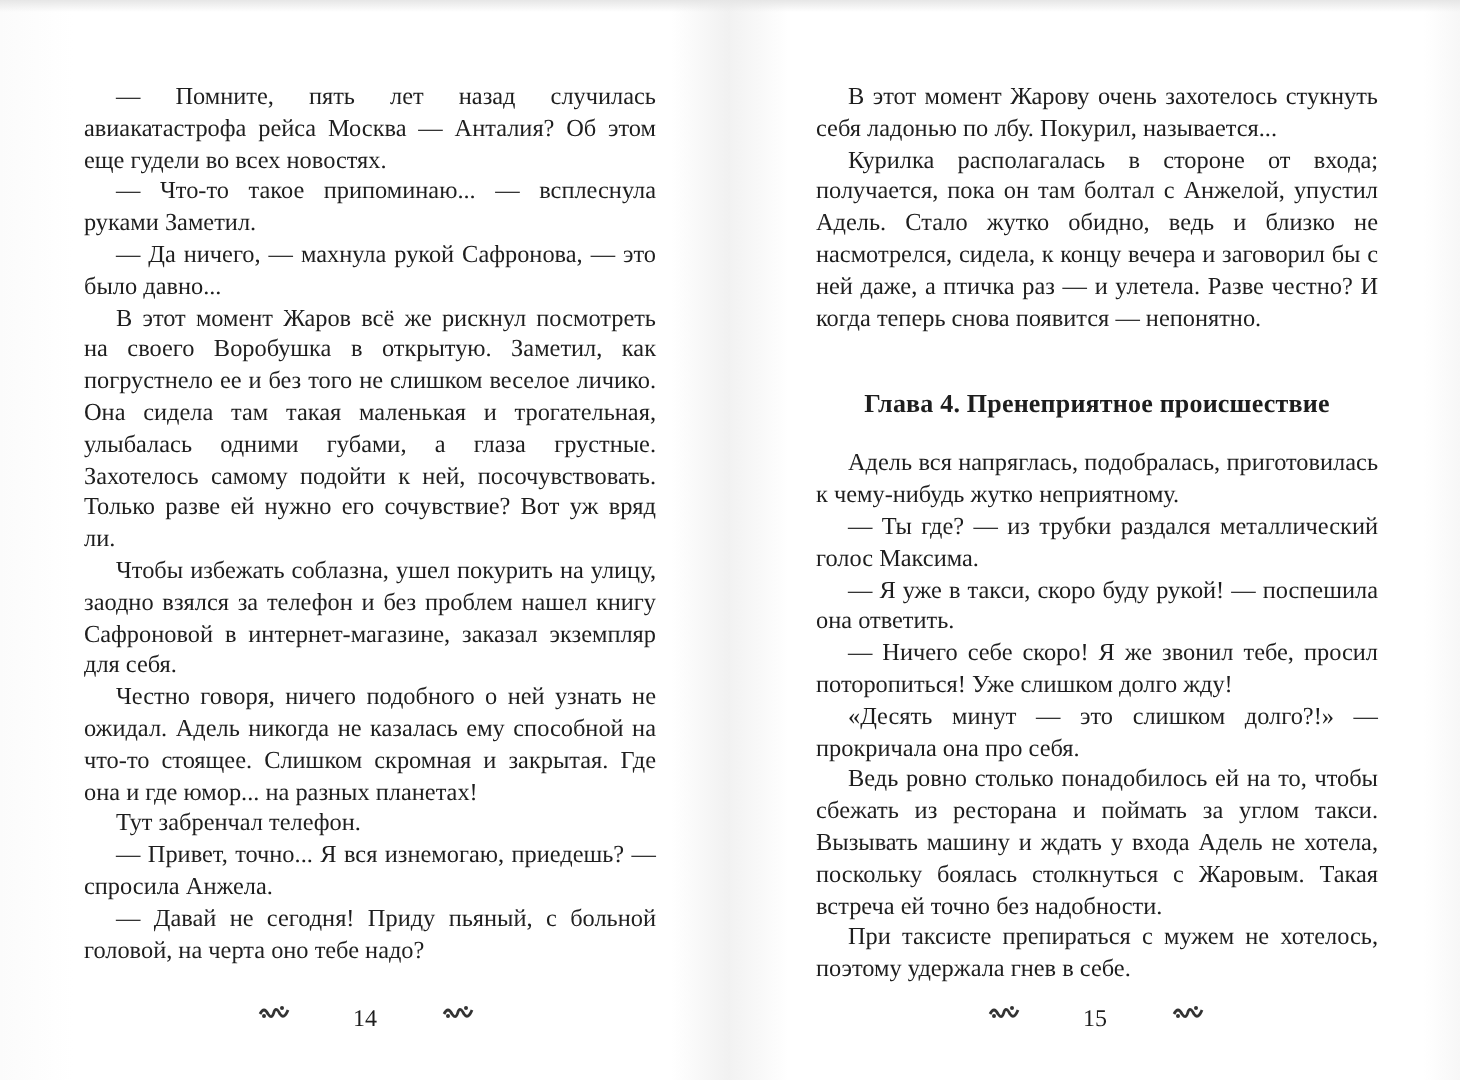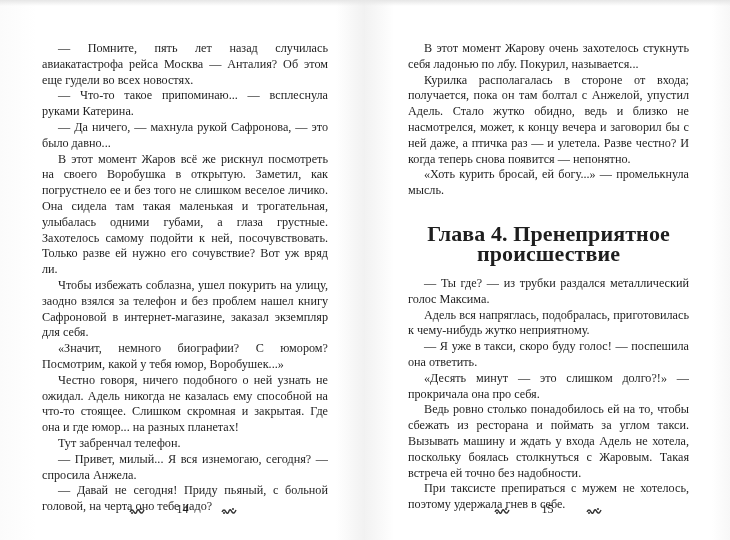--- a/index.html
+++ b/index.html
@@ -25,54 +25,53 @@
     top: 41px;
     font-size: 12.2px;
     line-height: 15.8px;
     text-align: justify;
     hyphens: manual;
   }
   .page-left .text-block { left: 42px; width: 286px; }
   .page-right .text-block { left: 43px; width: 281px; top: 41px; }
   .para { margin: 0; text-indent: 16px; }
   .chapter-title {
-    font-size: 22px;
+    font-size: 13px;
     line-height: 20px;
     text-align: center;
     margin: 25px 0 12px 0;
     text-indent: 0;
     letter-spacing: 0.1px;
   }
   .folio {
     position: absolute;
     top: 502px;
     left: 0; right: 0;
-    display: flex; justify-content: center; align-items: flex-end;
+    display: flex; justify-content: center; align-items: flex-start;
     font-size: 12px;
     gap: 32px;
   }
   .ornament { font-size: 10px; letter-spacing: -1px; color: #333; }
 </style>
 </head>
 <body>
 
 <div class="spread">
 
   <div class="page page-left">
     <div class="top-shadow"></div>
     <div class="text-block">
       <p class="para">— Помните, пять лет назад случилась авиакатастрофа рейса Москва — Анталия? Об этом еще гудели во всех новостях.</p>
-      <p class="para">— Что-то такое припоминаю... — всплеснула руками Катерина.</p>
+      <p class="para">— Что-то такое припоминаю... — всплеснула руками Заметил.</p>
       <p class="para">— Да ничего, — махнула рукой Сафронова, — это было давно...</p>
       <p class="para">В этот момент Жаров всё же рискнул посмотреть на своего Воробушка в открытую. Заметил, как погрустнело ее и без того не слишком веселое личико. Она сидела там такая маленькая и трогательная, улыбалась одними губами, а глаза грустные. Захотелось самому подойти к ней, посочувствовать. Только разве ей нужно его сочувствие? Вот уж вряд ли.</p>
       <p class="para">Чтобы избежать соблазна, ушел покурить на улицу, заодно взялся за телефон и без проблем нашел книгу Сафроновой в интернет-магазине, заказал экземпляр для себя.</p>
-      <p class="para">«Значит, немного биографии? С юмором? Посмотрим, какой у тебя юмор, Воробушек...»</p>
       <p class="para">Честно говоря, ничего подобного о ней узнать не ожидал. Адель никогда не казалась ему способной на что-то стоящее. Слишком скромная и закрытая. Где она и где юмор... на разных планетах!</p>
       <p class="para">Тут забренчал телефон.</p>
-      <p class="para">— Привет, милый... Я вся изнемогаю, сегодня? — спросила Анжела.</p>
+      <p class="para">— Привет, точно... Я вся изнемогаю, приедешь? — спросила Анжела.</p>
       <p class="para">— Давай не сегодня! Приду пьяный, с больной головой, на черта оно тебе надо?</p>
 
     </div>
     <div class="folio">
       <span class="ornament">
         <svg width="16" height="8" viewBox="0 0 16 8">
             <path d="M1 5 Q3 1 5 5 Q7 8 8 4 Q9 1 11 5 Q13 8 15 3" fill="none" stroke="#333" stroke-width="1.4"></path>
             <circle cx="3" cy="6" r="1" fill="#333"></circle>
             <circle cx="12" cy="2" r="1" fill="#333"></circle>
           </svg>
@@ -85,26 +84,26 @@
             <circle cx="12" cy="2" r="1" fill="#333"></circle>
           </svg>
       </span>
     </div>
   </div>
 
   <div class="page page-right">
     <div class="top-shadow"></div>
     <div class="text-block">
       <p class="para">В этот момент Жарову очень захотелось стукнуть себя ладонью по лбу. Покурил, называется...</p>
-      <p class="para">Курилка располагалась в стороне от входа; получается, пока он там болтал с Анжелой, упустил Адель. Стало жутко обидно, ведь и близко не насмотрелся, может, к концу вечера и заговорил бы с ней даже, а птичка раз — и улетела. Разве честно? И когда теперь снова появится — непонятно.</p>
-      <p class="para">«Хоть курить бросай, ей богу...» — промелькнула мысль.</p>
+      <p class="para">Курилка располагалась в стороне от входа; получается, пока он там болтал с Анжелой, упустил Адель. Стало жутко обидно, ведь и близко не насмотрелся, сидела, к концу вечера и заговорил бы с ней даже, а птичка раз — и улетела. Разве честно? И когда теперь снова появится — непонятно.</p>
       <h2 class="chapter-title">Глава 4. Пренеприятное происшествие</h2>
+      <p class="para">Адель вся напряглась, подобралась, приготовилась к чему-нибудь жутко неприятному.</p>
       <p class="para">— Ты где? — из трубки раздался металлический голос Максима.</p>
-      <p class="para">Адель вся напряглась, подобралась, приготовилась к чему-нибудь жутко неприятному.</p>
-      <p class="para">— Я уже в такси, скоро буду голос! — поспешила она ответить.</p>
+      <p class="para">— Я уже в такси, скоро буду рукой! — поспешила она ответить.</p>
+      <p class="para">— Ничего себе скоро! Я же звонил тебе, просил поторопиться! Уже слишком долго жду!</p>
       <p class="para">«Десять минут — это слишком долго?!» — прокричала она про себя.</p>
       <p class="para">Ведь ровно столько понадобилось ей на то, чтобы сбежать из ресторана и поймать за углом такси. Вызывать машину и ждать у входа Адель не хотела, поскольку боялась столкнуться с Жаровым. Такая встреча ей точно без надобности.</p>
       <p class="para">При таксисте препираться с мужем не хотелось, поэтому удержала гнев в себе.</p>
 
     </div>
     <div class="folio">
       <span class="ornament">
         <svg width="16" height="8" viewBox="0 0 16 8">
             <path d="M1 5 Q3 1 5 5 Q7 8 8 4 Q9 1 11 5 Q13 8 15 3" fill="none" stroke="#333" stroke-width="1.4"></path>
             <circle cx="3" cy="6" r="1" fill="#333"></circle>

